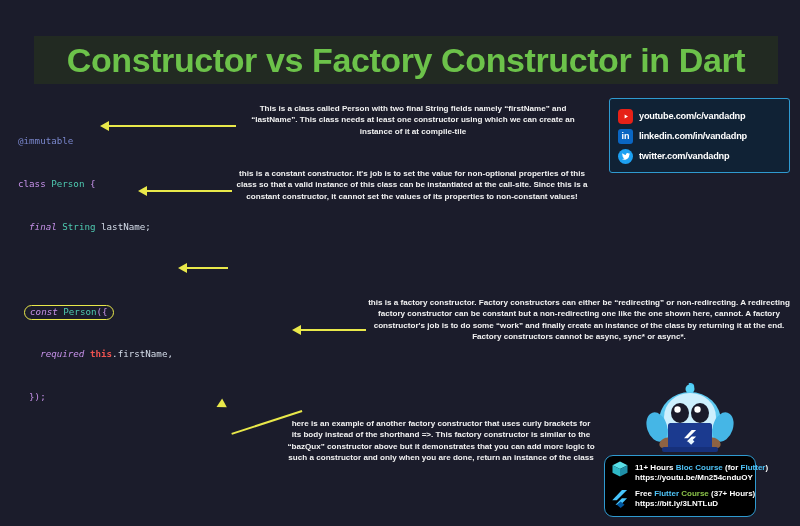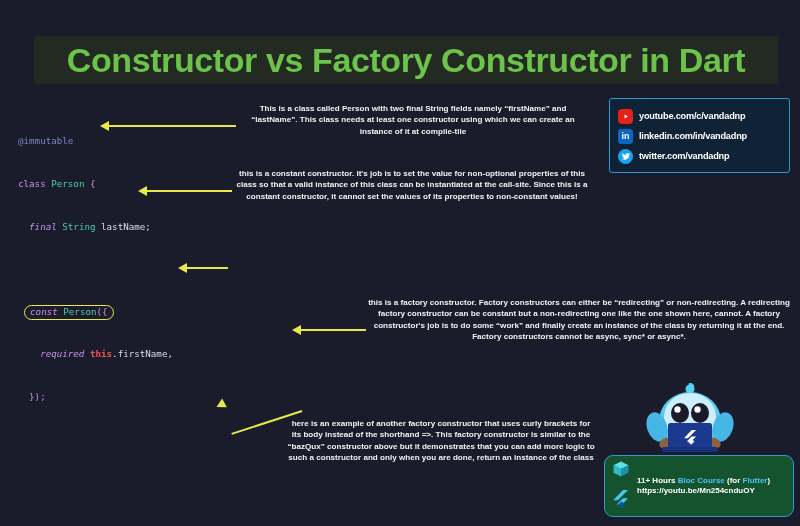--- a/index.html
+++ b/index.html
@@ -125,22 +125,22 @@
               font-size: 9px; font-weight: bold; font-family: "Liberation Sans", sans-serif; }
   .sicon.tw { background: #1da1f2; border-radius: 50%; }
 
   
   #mascot { position: absolute; left: 630px; top: 383px; width: 120px; height: 78px; }
 
   
   #courses-card {
     position: absolute;
     left: 604px; top: 455px;
-    width: 190px; height: 62px;
-    background: #14532d;
+    width: 152px; height: 62px;
+    background: #000000;
     border: 1.5px solid #2f9ad0;
     border-radius: 9px;
     padding: 5px 6px;
     display: flex;
     align-items: center;
     gap: 6px;
   }
   #courses-icons { display: flex; flex-direction: column; gap: 8px;
                    align-items: center; justify-content: center; width: 20px; }
   #courses-lines { display: flex; flex-direction: column; gap: 5px; }
@@ -281,16 +281,20 @@
           <polygon points="15,13 23,13 13,23 5,23" fill="#47c5fb"></polygon>
           <polygon points="7,23 13,28 19,23 13,18" fill="#00569e"></polygon>
         </svg>
       </span>
     </div>
     <div id="courses-lines">
       <div class="course-block">
         <div class="course-title"><span>11+ Hours </span><span class="c-blue">Bloc Course</span><span> (for </span><span class="c-blue">Flutter</span><span>)</span></div>
         <div class="course-url">https://youtu.be/Mn254cnduOY</div>
       </div>
+      <div class="course-block">
+        <div class="course-title"><span>Free </span><span class="c-blue">Flutter</span><span> </span><span class="c-green">Course</span><span> (37+ Hours)</span></div>
+        <div class="course-url">https://bit.ly/3LNTLuD</div>
+      </div>
     </div>
   </div>
 
 </div>
 
 </body></html>

